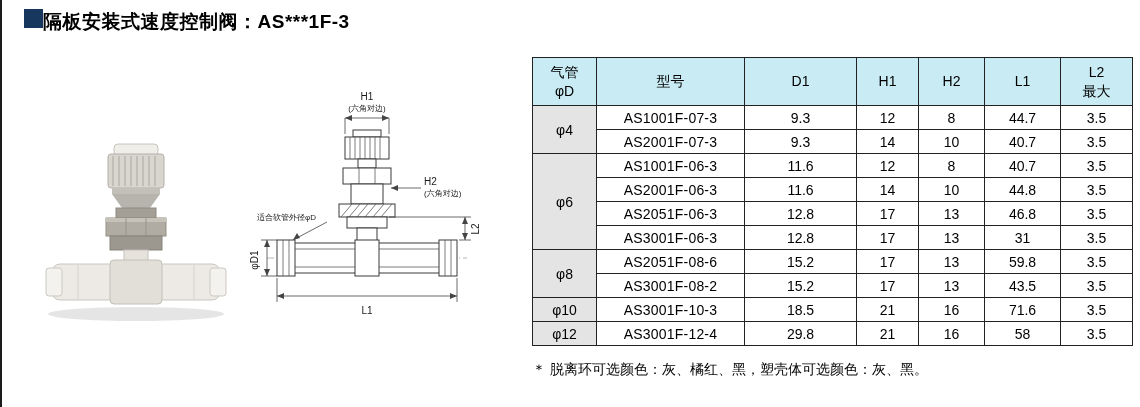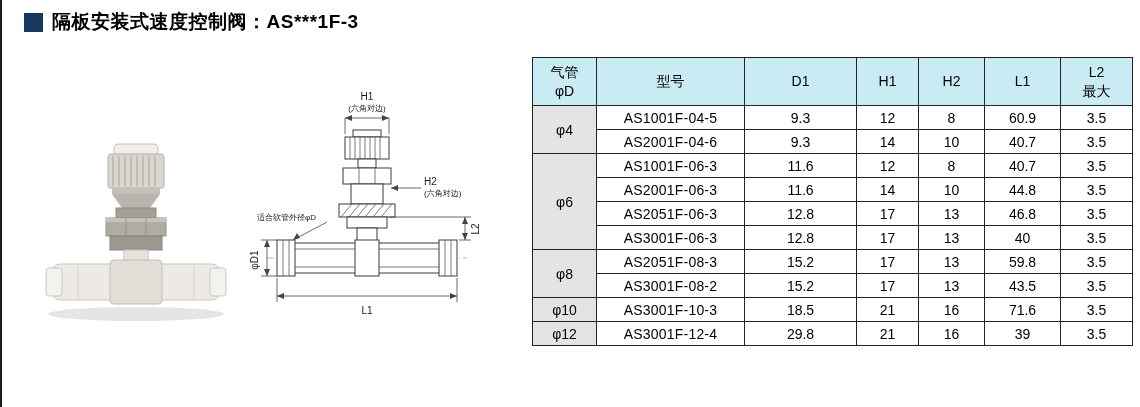--- a/index.html
+++ b/index.html
@@ -11,21 +11,21 @@
     overflow:hidden;
     color:#000;
   }
   .page {
     position:absolute; inset:0;
     background:#fff;
     border-left:2px solid #1b1b1b;
   }
   .title-row {
     position:absolute; left:22px; top:9px;
-    display:flex; align-items:center; gap:9px;
+    display:flex; align-items:flex-start; 
   }
   .title-square {
     width:19px; height:19px;
     background:var(--title-marker, #17375e);
     flex:0 0 auto;
   }
   .page-title {
     font-size:19px; font-weight:bold; color:#000;
     letter-spacing:0.5px; white-space:nowrap;
   }
@@ -225,29 +225,29 @@
         <th>H1</th>
         <th>H2</th>
         <th>L1</th>
         <th>L2
 最大</th>
       </tr>
     </thead>
     <tbody>
         <tr>
           <td rowspan="2" class="group-cell">φ4</td>
-          <td class="model-cell">AS1001F-04-5</td>
+          <td class="model-cell">AS1001F-07-3</td>
           <td class="num-cell">9.3</td>
           <td class="num-cell">12</td>
           <td class="num-cell">8</td>
-          <td class="num-cell">60.9</td>
-          <td class="num-cell">3.5</td>
-        </tr>
-        <tr>
-          <td class="model-cell">AS2001F-04-6</td>
+          <td class="num-cell">44.7</td>
+          <td class="num-cell">3.5</td>
+        </tr>
+        <tr>
+          <td class="model-cell">AS2001F-07-3</td>
           <td class="num-cell">9.3</td>
           <td class="num-cell">14</td>
           <td class="num-cell">10</td>
           <td class="num-cell">40.7</td>
           <td class="num-cell">3.5</td>
         </tr>
         <tr>
           <td rowspan="4" class="group-cell">φ6</td>
           <td class="model-cell">AS1001F-06-3</td>
           <td class="num-cell">11.6</td>
@@ -270,26 +270,26 @@
           <td class="num-cell">17</td>
           <td class="num-cell">13</td>
           <td class="num-cell">46.8</td>
           <td class="num-cell">3.5</td>
         </tr>
         <tr>
           <td class="model-cell">AS3001F-06-3</td>
           <td class="num-cell">12.8</td>
           <td class="num-cell">17</td>
           <td class="num-cell">13</td>
-          <td class="num-cell">40</td>
+          <td class="num-cell">31</td>
           <td class="num-cell">3.5</td>
         </tr>
         <tr>
           <td rowspan="2" class="group-cell">φ8</td>
-          <td class="model-cell">AS2051F-08-3</td>
+          <td class="model-cell">AS2051F-08-6</td>
           <td class="num-cell">15.2</td>
           <td class="num-cell">17</td>
           <td class="num-cell">13</td>
           <td class="num-cell">59.8</td>
           <td class="num-cell">3.5</td>
         </tr>
         <tr>
           <td class="model-cell">AS3001F-08-2</td>
           <td class="num-cell">15.2</td>
           <td class="num-cell">17</td>
@@ -305,20 +305,21 @@
           <td class="num-cell">16</td>
           <td class="num-cell">71.6</td>
           <td class="num-cell">3.5</td>
         </tr>
         <tr>
           <td rowspan="1" class="group-cell">φ12</td>
           <td class="model-cell">AS3001F-12-4</td>
           <td class="num-cell">29.8</td>
           <td class="num-cell">21</td>
           <td class="num-cell">16</td>
-          <td class="num-cell">39</td>
+          <td class="num-cell">58</td>
           <td class="num-cell">3.5</td>
         </tr>
       </tbody>
   </table>
 
+  <div class="footnote">＊ 脱离环可选颜色：灰、橘红、黑，塑壳体可选颜色：灰、黑。</div>
 
 </div>
 
 </body></html>

